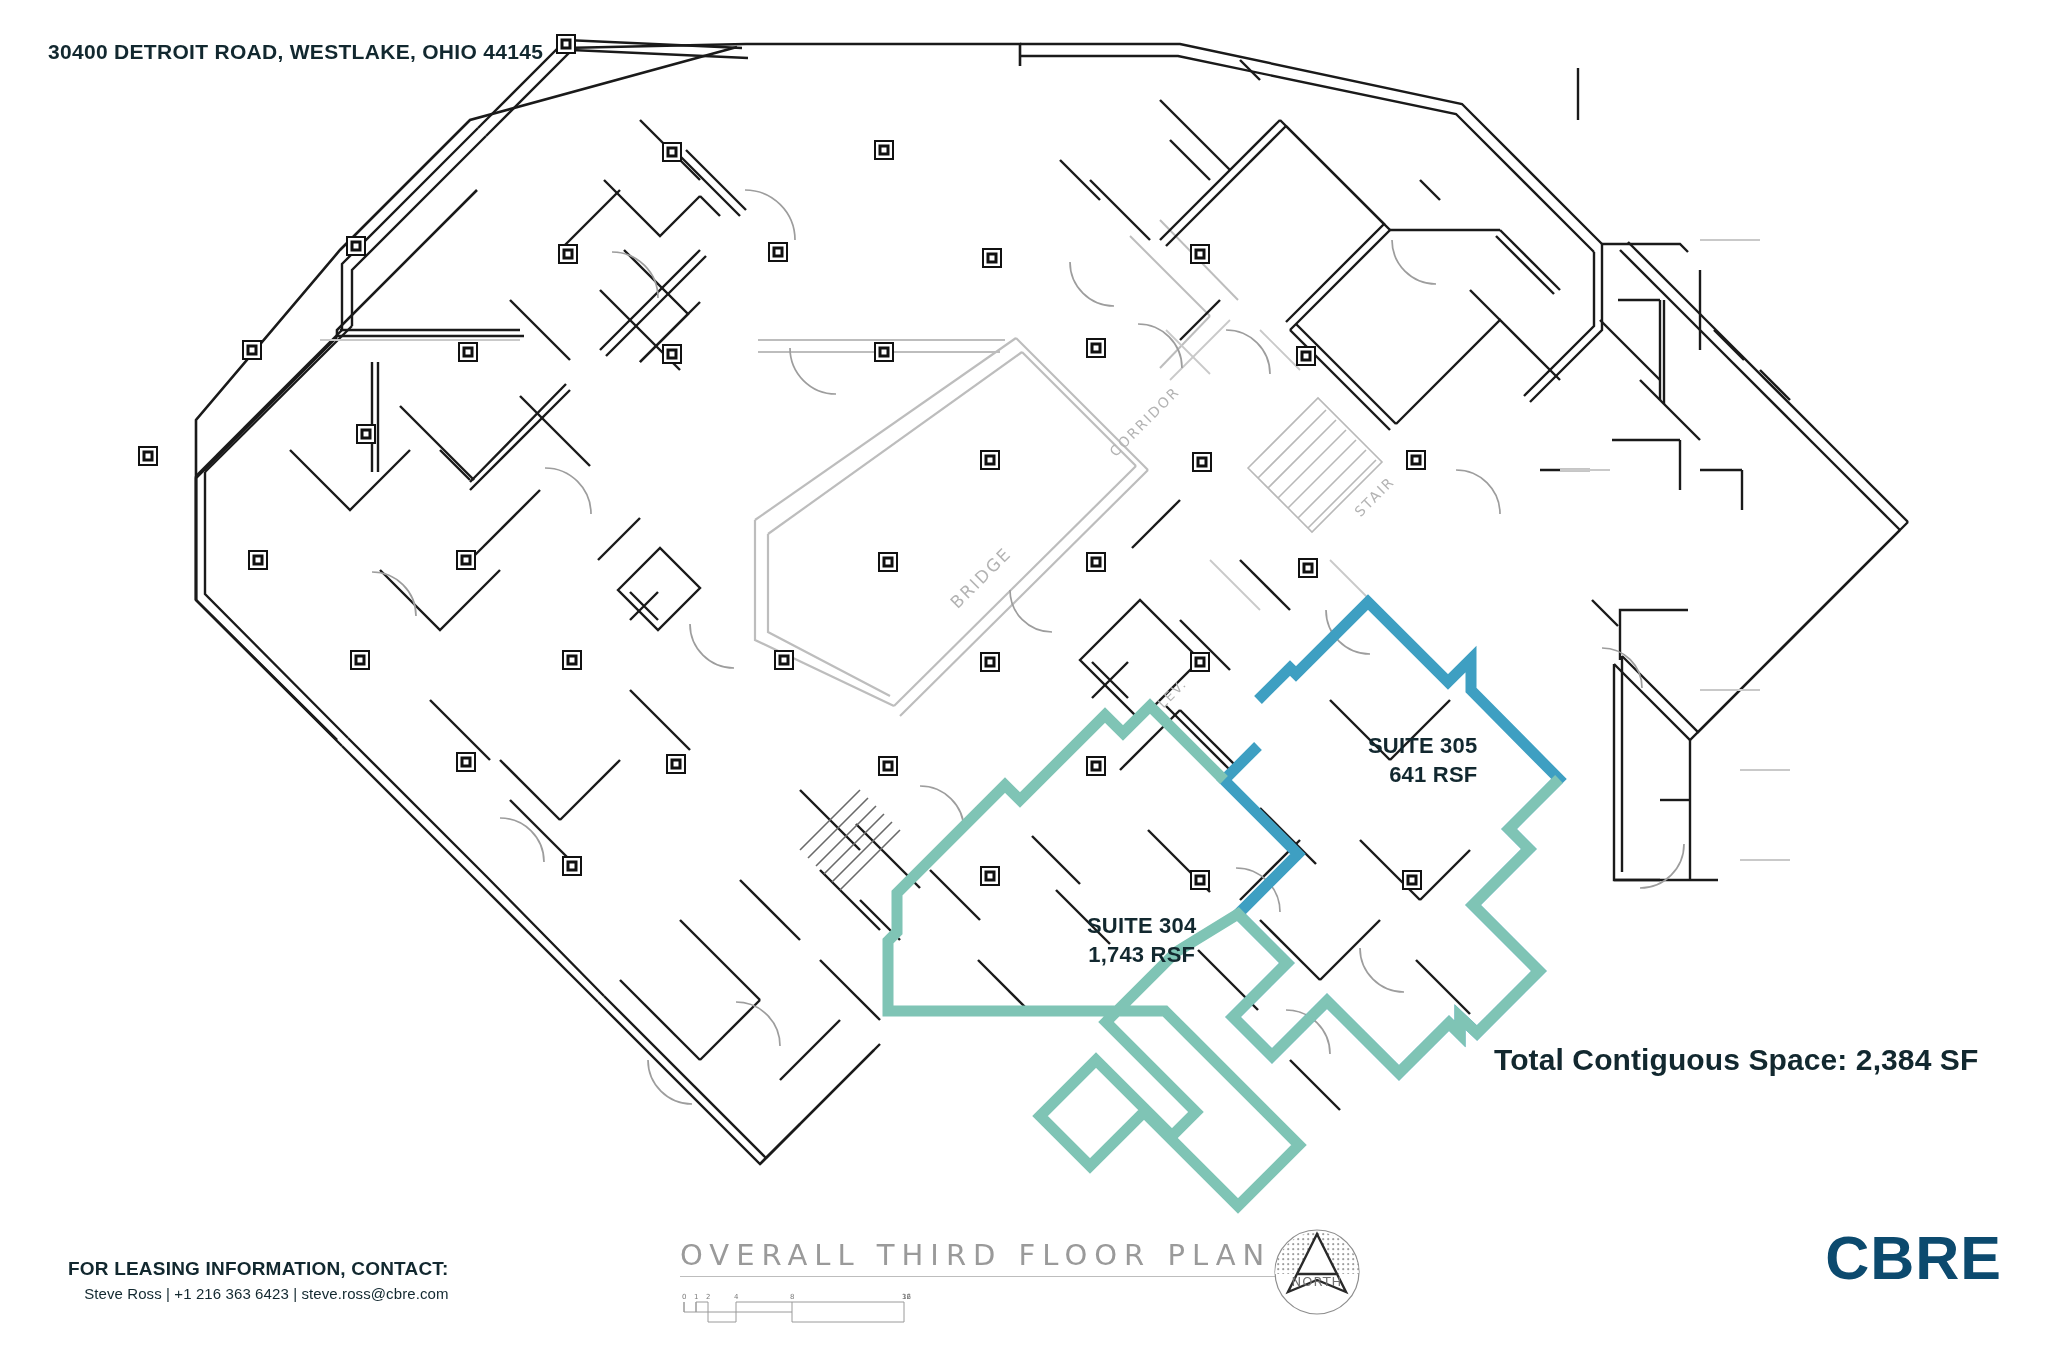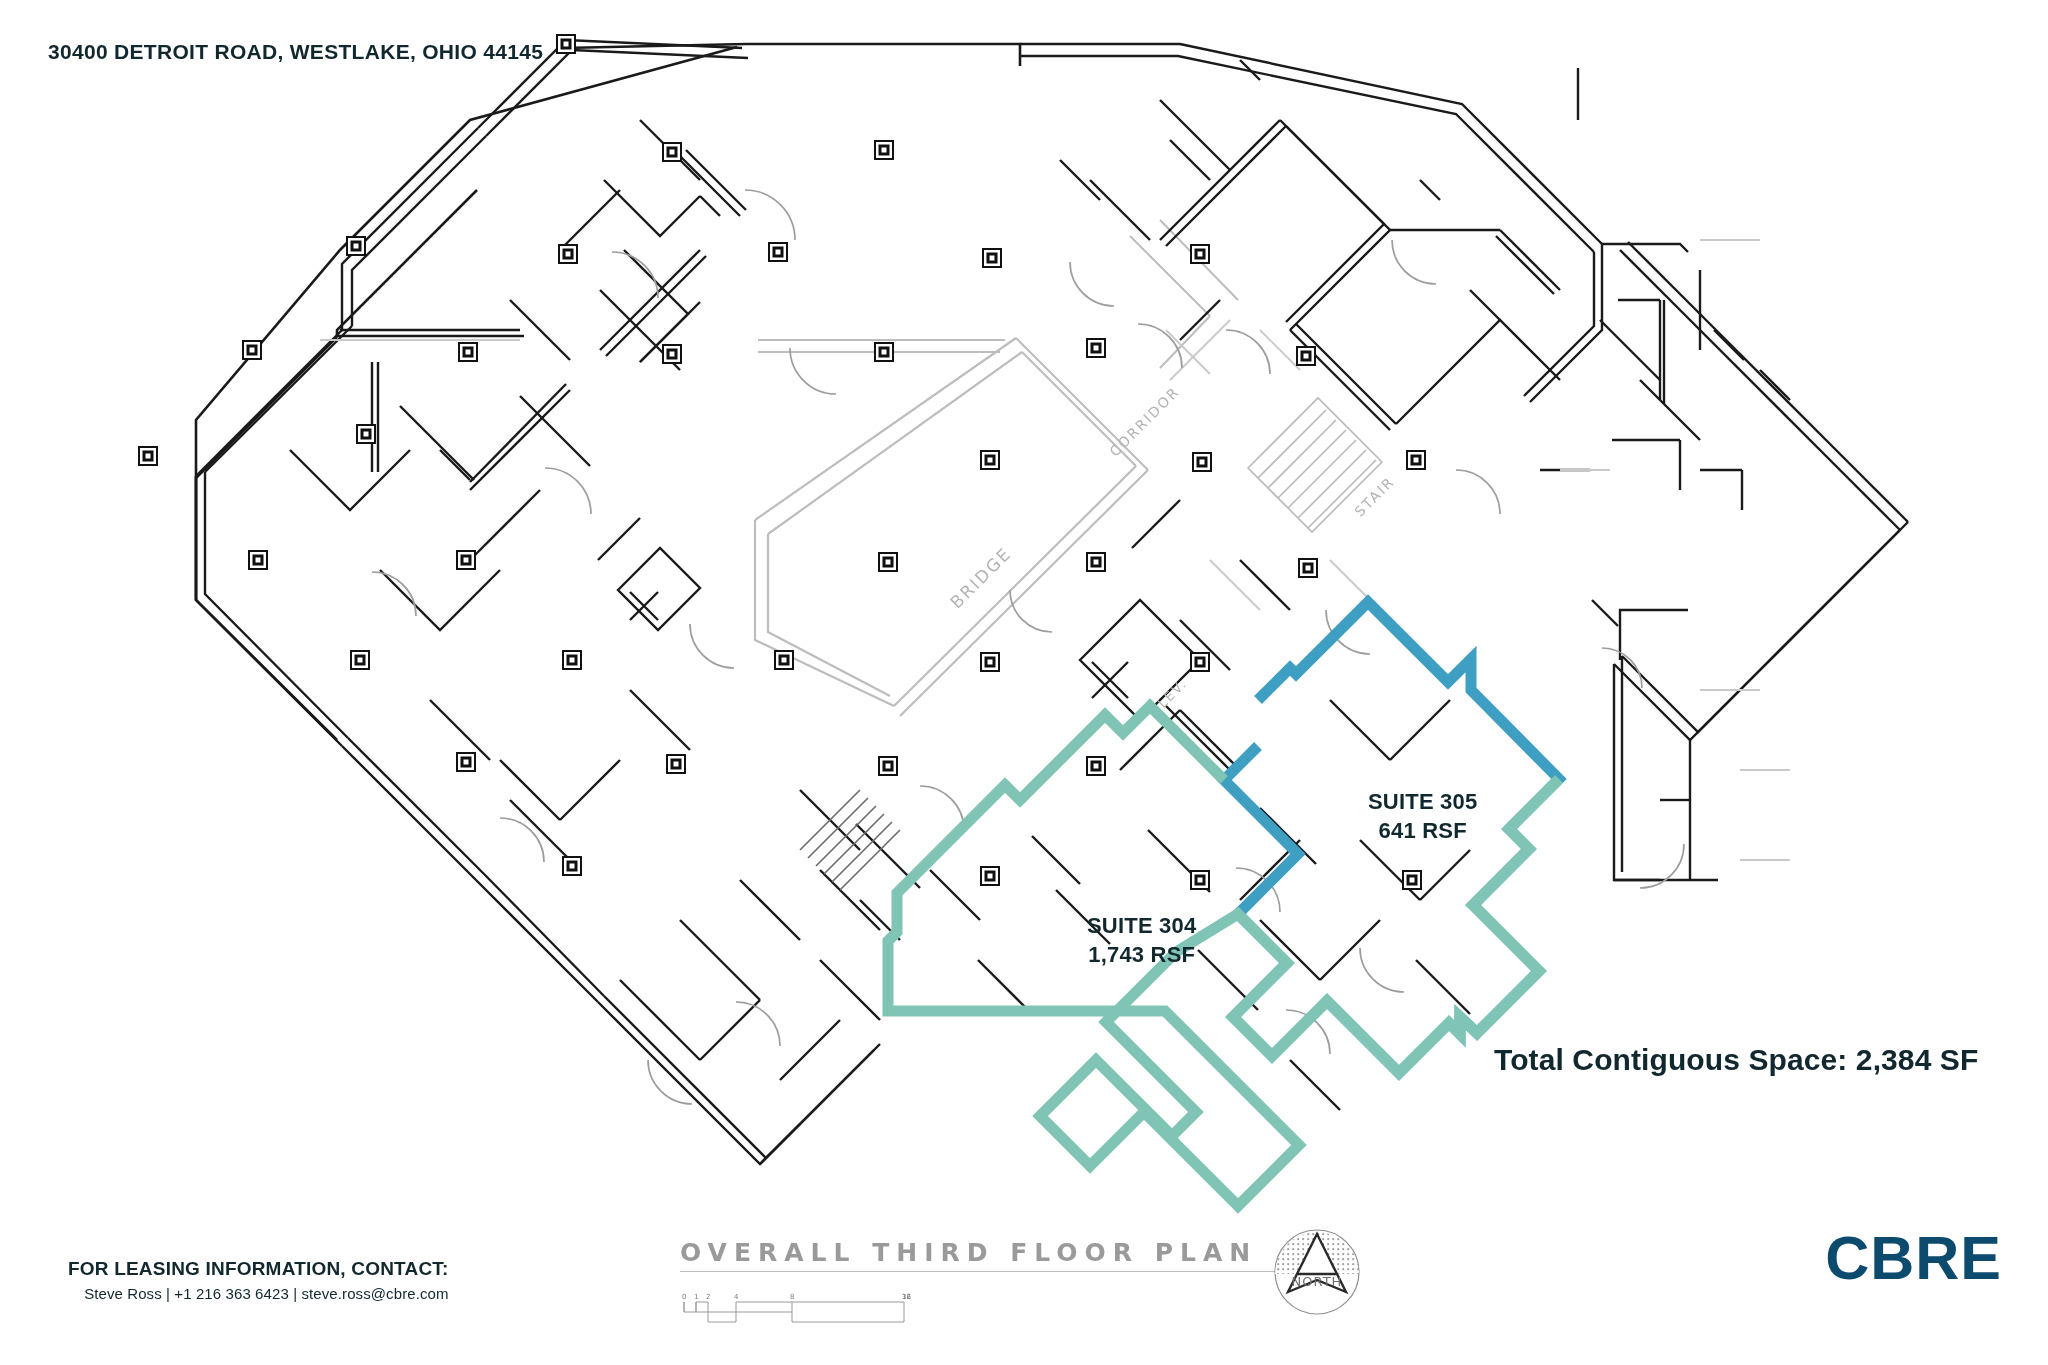--- a/index.html
+++ b/index.html
@@ -10,34 +10,34 @@
   #header{position:absolute;left:48px;top:36px;}
   #header .title{font-size:27px;font-weight:bold;letter-spacing:.6px;line-height:1.25;}
   #header .subtitle{font-size:21px;font-weight:bold;letter-spacing:.3px;line-height:1.35;margin-top:2px;}
 
   
   #plan-canvas{position:absolute;left:0;top:0;width:2048px;height:1365px;}
 
   
   .suite-label{position:absolute;text-align:center;font-size:22px;font-weight:bold;
                line-height:1.3;color:#12282F;letter-spacing:.2px;white-space:nowrap;}
-  #suite-305-label{left:1368px;top:788px;}
+  #suite-305-label{left:1368px;top:732px;text-align:right;}
   #suite-304-label{left:1087px;top:888px;margin-top:24px;}
 
   #total-space{position:absolute;left:1494px;top:1043px;font-size:30px;font-weight:bold;
                color:#12282F;letter-spacing:.1px;white-space:nowrap;}
 
   
   #footer-contact{position:absolute;left:68px;top:1255px;line-height:1.45;}
   #footer-contact .lead{font-size:19px;font-weight:bold;letter-spacing:.2px;}
   #footer-contact .person{font-size:15px;letter-spacing:.1px;text-align:right;}
 
   #plan-caption{position:absolute;left:680px;top:1238px;width:620px;}
-  #plan-caption .cap-title{font-size:25px;letter-spacing:7px;color:#9a9a9a;
-                            font-family:"DejaVu Sans",sans-serif;font-weight:700;white-space:nowrap;}
+  #plan-caption .cap-title{font-size:29px;letter-spacing:7px;color:#9a9a9a;
+                            font-family:"DejaVu Sans",sans-serif;font-weight:400;white-space:nowrap;}
   #plan-caption .cap-rule{height:1px;background:#bdbdbd;margin-top:4px;width:608px;}
 
   #north-symbol{position:absolute;left:1272px;top:1228px;width:96px;height:92px;}
 
   #cbre-logo{position:absolute;right:46px;top:1228px;font-size:61px;font-weight:bold;
              color:#0c4a6e;letter-spacing:1px;line-height:1;
              font-family:Liberation Sans, sans-serif;}
 
   .scale-bar{position:absolute;left:680px;top:1290px;}
 </style>

